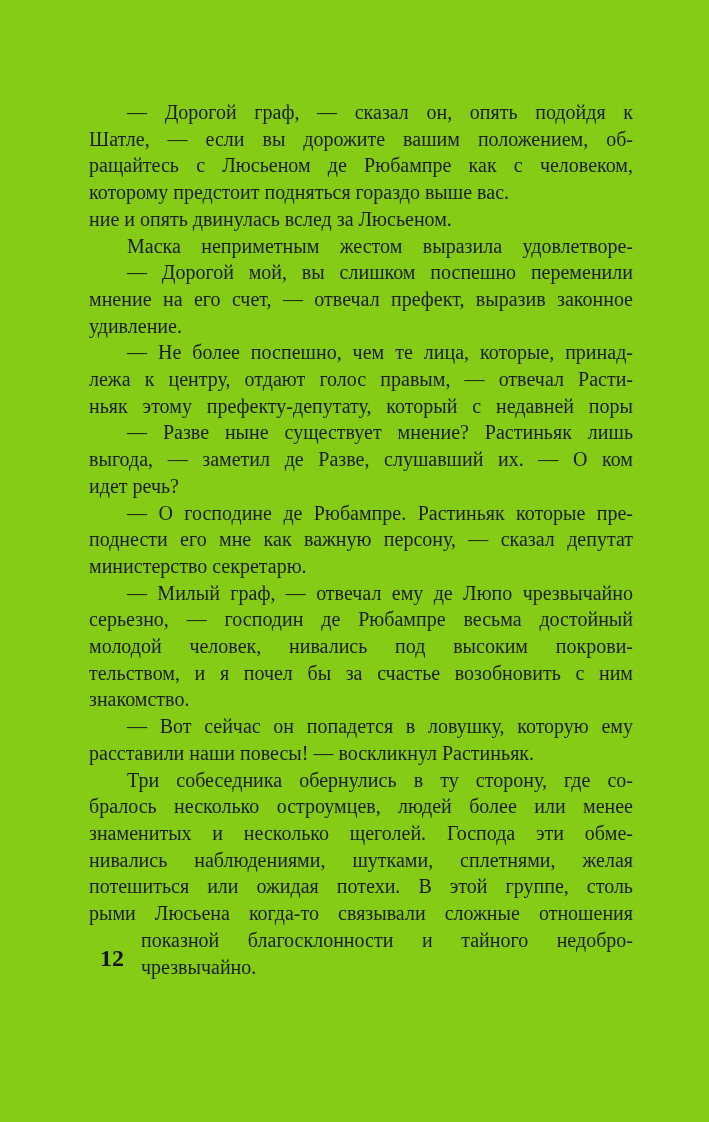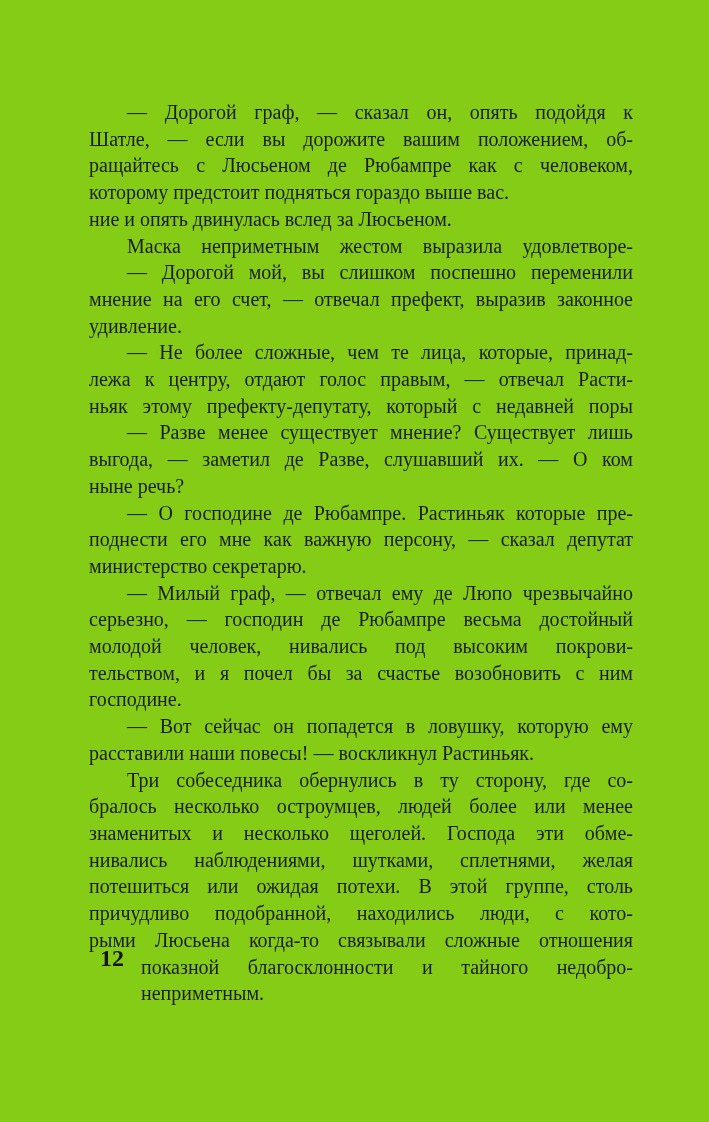--- a/index.html
+++ b/index.html
@@ -57,51 +57,50 @@
       <div class="paragraph">
         <div class="line last">ние и опять двинулась вслед за Люсьеном.</div>
         <div class="line first">Маска неприметным жестом выразила удовлетворе-</div>
       </div>
       <div class="paragraph">
         <div class="line first">— Дорогой мой, вы слишком поспешно переменили</div>
         <div class="line">мнение на его счет, — отвечал префект, выразив законное</div>
         <div class="line last">удивление.</div>
       </div>
       <div class="paragraph">
-        <div class="line first">— Не более сложные, чем те лица, которые, принад-</div>
+        <div class="line first">— Не более поспешно, чем те лица, которые, принад-</div>
         <div class="line">лежа к центру, отдают голос правым, — отвечал Расти-</div>
         <div class="line">ньяк этому префекту-депутату, который с недавней поры</div>
       </div>
       <div class="paragraph">
-        <div class="line first">— Разве менее существует мнение? Существует лишь</div>
+        <div class="line first">— Разве ныне существует мнение? Растиньяк лишь</div>
         <div class="line">выгода, — заметил де Разве, слушавший их. — О ком</div>
-        <div class="line last">ныне речь?</div>
+        <div class="line last">идет речь?</div>
       </div>
       <div class="paragraph">
         <div class="line first">— О господине де Рюбампре. Растиньяк которые пре-</div>
         <div class="line">поднести его мне как важную персону, — сказал депутат</div>
         <div class="line last">министерство секретарю.</div>
       </div>
       <div class="paragraph">
         <div class="line first">— Милый граф, — отвечал ему де Люпо чрезвычайно</div>
         <div class="line">серьезно, — господин де Рюбампре весьма достойный</div>
         <div class="line">молодой человек, нивались под высоким покрови-</div>
         <div class="line">тельством, и я почел бы за счастье возобновить с ним</div>
-        <div class="line last">господине.</div>
+        <div class="line last">знакомство.</div>
       </div>
       <div class="paragraph">
         <div class="line first">— Вот сейчас он попадется в ловушку, которую ему</div>
         <div class="line last">расставили наши повесы! — воскликнул Растиньяк.</div>
       </div>
       <div class="paragraph">
         <div class="line first">Три собеседника обернулись в ту сторону, где со-</div>
         <div class="line">бралось несколько остроумцев, людей более или менее</div>
         <div class="line">знаменитых и несколько щеголей. Господа эти обме-</div>
         <div class="line">нивались наблюдениями, шутками, сплетнями, желая</div>
         <div class="line">потешиться или ожидая потехи. В этой группе, столь</div>
-        <div class="line">причудливо подобранной, находились люди, с кото-</div>
         <div class="line">рыми Люсьена когда-то связывали сложные отношения</div>
         <div class="line tail">показной благосклонности и тайного недобро-</div>
-        <div class="line last tail">неприметным.</div>
+        <div class="line last tail">чрезвычайно.</div>
       </div>
     </div>
   <div class="page-number">12</div>
 </div>
 
 </body></html>

